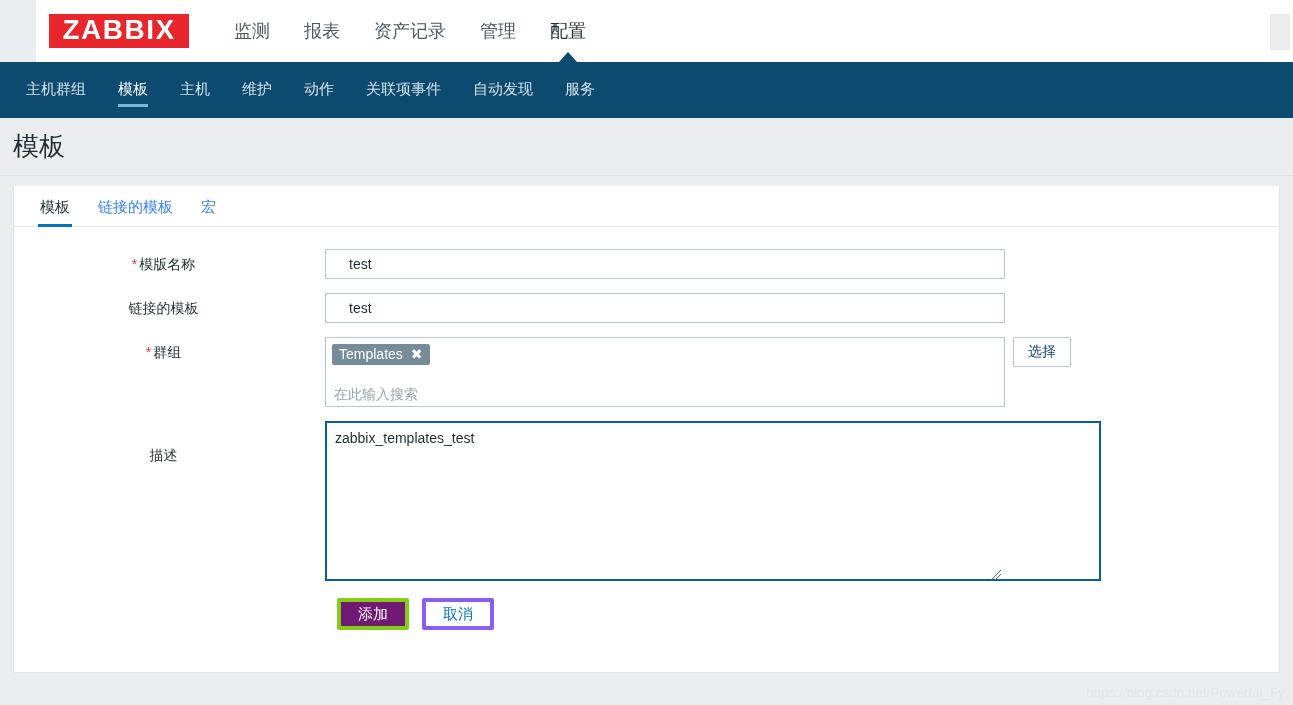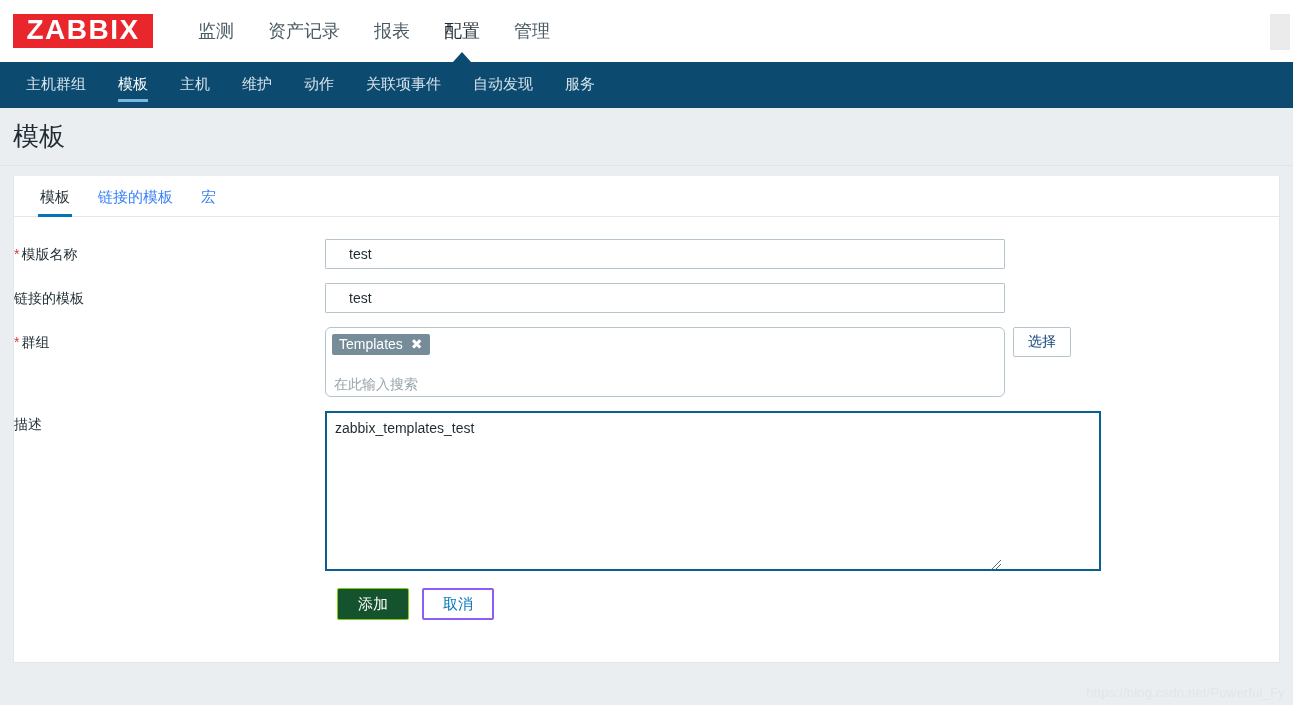--- a/index.html
+++ b/index.html
@@ -17,20 +17,21 @@
     position: relative;
   }
 
   
   .topbar {
     height: 62px;
     background: #ffffff;
     display: flex;
     align-items: center;
     position: relative;
+    margin-left: 36px;
   }
   .logo {
     margin-left: 13px;
     width: 140px;
     height: 34px;
     background: #e8262c;
     color: #ffffff;
     font-size: 28px;
     font-weight: bold;
     letter-spacing: 1.5px;
@@ -77,21 +78,21 @@
     position: absolute;
     right: 3px;
     top: 14px;
     width: 20px;
     height: 36px;
     background: #ebebeb;
   }
 
   
   .subnav {
-    height: 46px;
+    height: 56px;
     background: #0c4a70;
     display: flex;
     align-items: center;
     padding-left: 10px;
     box-sizing: border-box;
   }
   .subnav-item {
     color: #d6e3ea;
     font-size: 15px;
     padding: 0 16px;
@@ -172,30 +173,31 @@
   .form {
     padding-top: 22px;
   }
   .form-row {
     display: flex;
     align-items: flex-start;
     margin-bottom: 14px;
   }
   .form-label {
     width: 311px;
-    text-align: left;
+    text-align: center;
     padding-right: 12px;
     box-sizing: border-box;
     font-size: 14px;
     color: #1f2c33;
     line-height: 30px;
     white-space: nowrap;
   }
   .form-label.tall {
     line-height: 26px;
+    margin-top: 21px;
   }
   .req {
     color: #d23c3c;
     margin-right: 2px;
   }
   .form-field {
     flex: 1;
     display: flex;
     align-items: flex-start;
   }
@@ -212,21 +214,21 @@
     outline: none;
     border-radius: 1px;
   }
   .multiselect {
     width: 680px;
     min-height: 62px;
     border: 1px solid #b5c4cd;
     background: #ffffff;
     box-sizing: border-box;
     padding: 6px 6px 4px 6px;
-    border-radius: 6px;
+    border-radius: 0;
   }
   .chip {
     display: inline-flex;
     align-items: center;
     background: #768d99;
     color: #ffffff;
     font-size: 14px;
     padding: 2px 7px 3px 7px;
     border-radius: 2px;
   }
@@ -301,28 +303,28 @@
     height: 32px;
     min-width: 72px;
     padding: 0 16px;
     box-sizing: border-box;
     font-family: "Liberation Sans", sans-serif;
     font-size: 15px;
     cursor: pointer;
     border-radius: 2px;
   }
   .btn-primary {
-    background: #14532d;
+    background: #701a75;
     color: #ffffff;
-    border: 1px solid #84cc16;
+    border: 4px solid #84cc16;
   }
   .btn-secondary {
     background: #ffffff;
     color: #0275b8;
-    border: 2px solid #8b5cf6;
+    border: 4px solid #8b5cf6;
     margin-left: 13px;
   }
 
   .watermark {
     position: absolute;
     right: 8px;
     bottom: 5px;
     font-size: 13px;
     color: #dfe5e9;
     letter-spacing: 0.2px;
@@ -330,24 +332,24 @@
   }
 </style>
 </head>
 <body>
 
 <div class="topbar">
   <div class="logo">ZABBIX</div>
 
   <div class="mainmenu">
     <div class="mainmenu-item">监测</div>
+    <div class="mainmenu-item">报表</div>
     <div class="mainmenu-item">资产记录</div>
-    <div class="mainmenu-item">报表</div>
+    <div class="mainmenu-item">管理</div>
     <div class="mainmenu-item selected">配置</div>
-    <div class="mainmenu-item">管理</div>
   </div>
 
   <div class="topbar-right"></div>
 </div>
 
 <div class="subnav">
   <div class="subnav-item">主机群组</div>
   <div class="subnav-item selected">模板</div>
   <div class="subnav-item">主机</div>
   <div class="subnav-item">维护</div>

